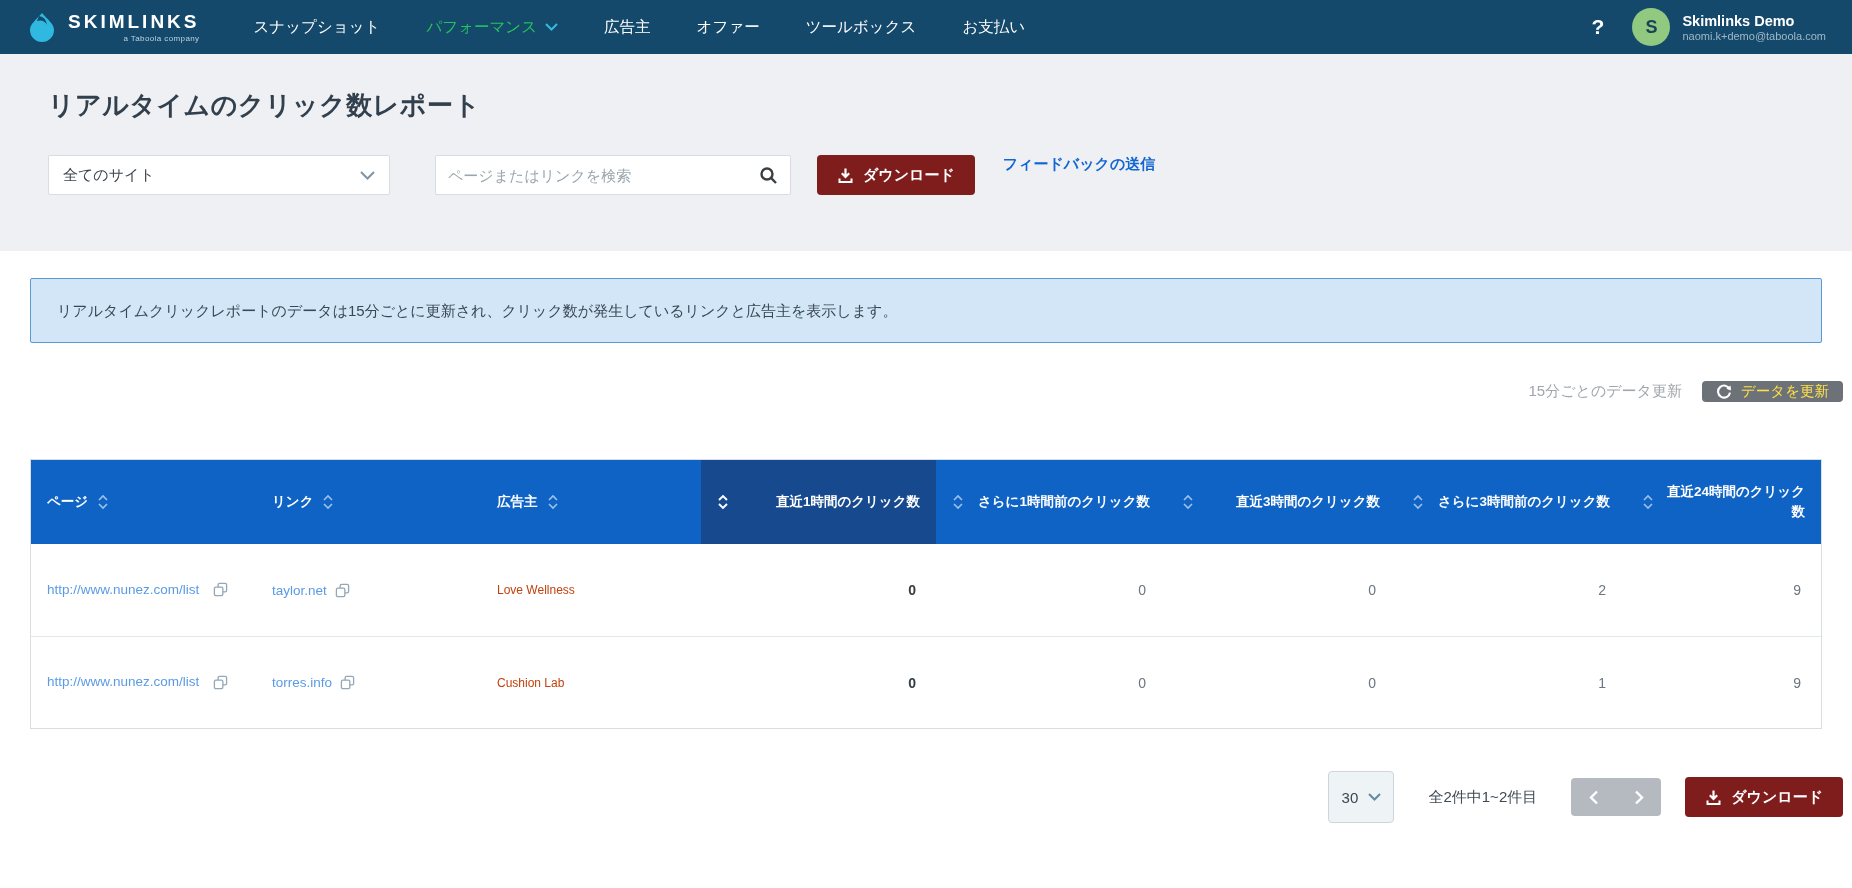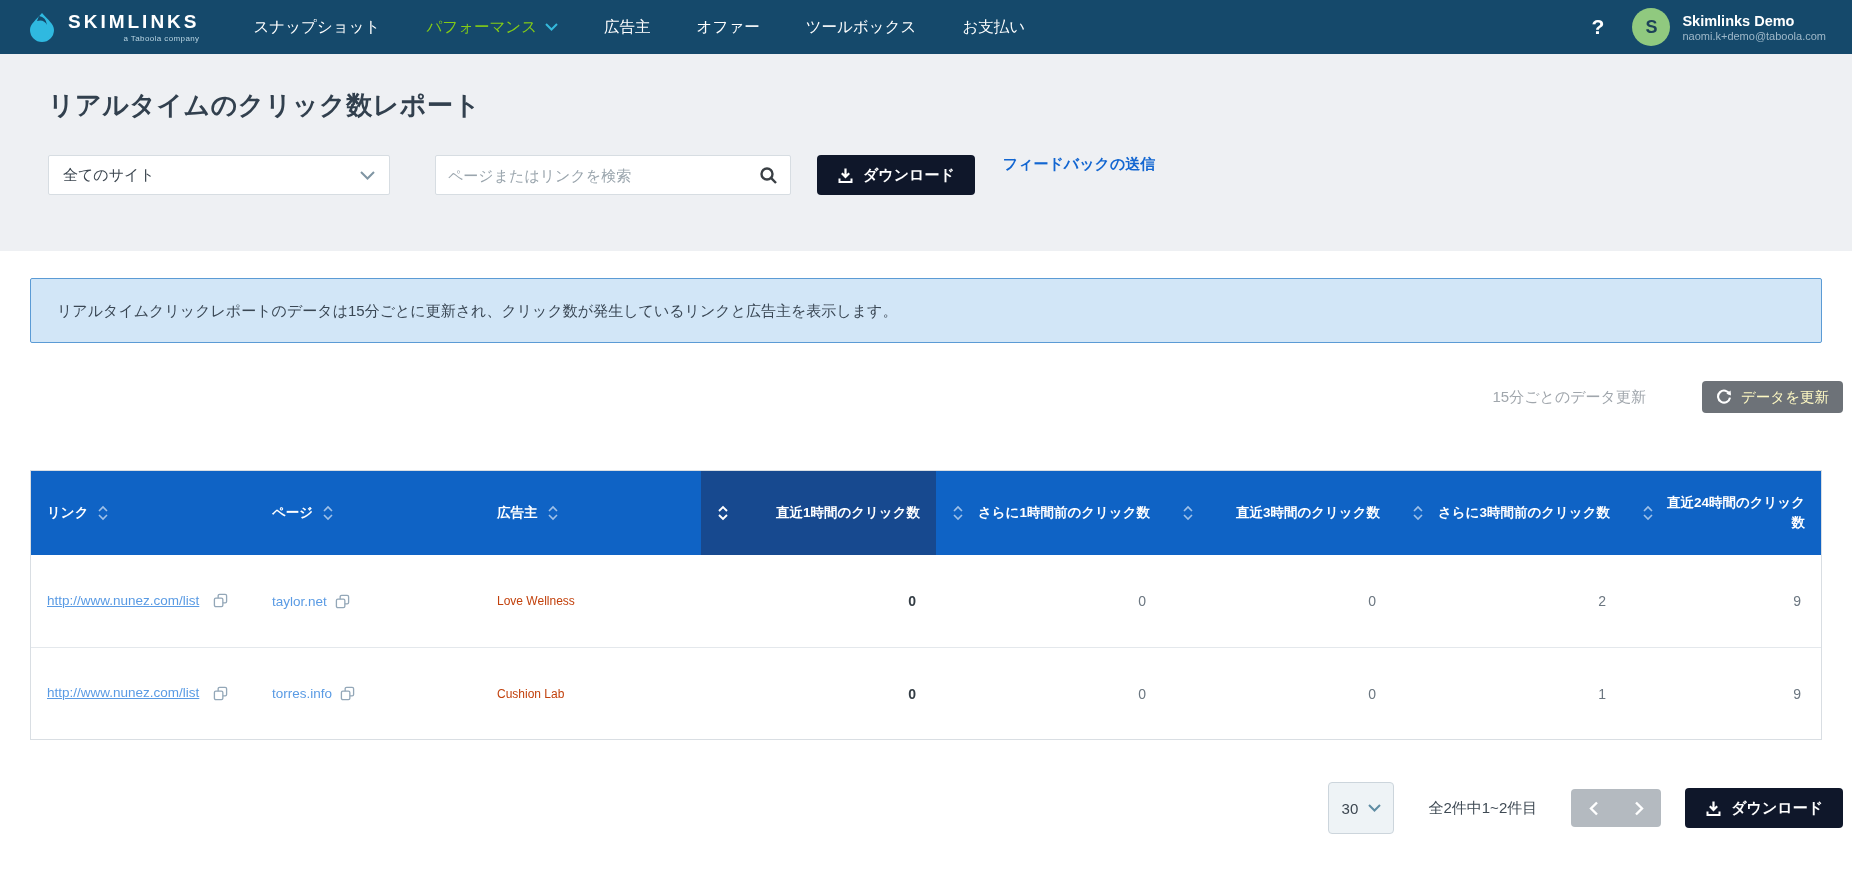--- a/index.html
+++ b/index.html
@@ -7,76 +7,76 @@
     font-family:"Liberation Sans","DejaVu Sans",sans-serif; }
 
   
   .navbar { height:54px; background:#15496b; display:flex; align-items:center; padding:0 26px; }
   .brand { display:flex; align-items:center; gap:10px; margin-right:54px; }
   .brand-text { display:flex; flex-direction:column; align-items:flex-end; }
   .brand-name { color:#fff; font-size:19px; font-weight:bold; letter-spacing:3px; line-height:1; }
   .brand-sub { color:#b9d4e2; font-size:8px; letter-spacing:.4px; margin-top:3px; }
   .nav-items { display:flex; align-items:center; gap:46px; }
   .nav-item { color:#fff; font-size:15.5px; cursor:pointer; display:flex; align-items:center; gap:8px; white-space:nowrap; }
-  .nav-item.active { color:#84cc16; }
+  .nav-item.active { color:#22c55e; }
   .nav-right { margin-left:auto; display:flex; align-items:center; gap:28px; }
   .help-glyph { color:#fff; font-size:21px; font-weight:bold; cursor:pointer; }
   .user-chip { display:flex; align-items:center; gap:12px; cursor:pointer; }
   .avatar { width:38px; height:38px; border-radius:50%; background:#90c97f; color:#1d4258;
     font-size:18px; font-weight:bold; display:flex; align-items:center; justify-content:center; }
   .user-name { color:#fff; font-size:14.5px; font-weight:bold; line-height:1.3; }
   .user-email { color:#9fb8c9; font-size:11px; }
 
   
   .header-section { background:#eef0f3; padding:34px 48px 56px 48px; }
   .page-title { font-size:26px; font-weight:bold; color:#32404e; letter-spacing:.5px; }
   .filter-row { display:flex; margin-top:32px; }
   .site-select { width:342px; height:40px; background:#fff; border:1px solid #d7dde2; border-radius:2px;
     display:flex; align-items:center; justify-content:space-between; padding:0 14px; cursor:pointer; }
   .site-select-label { font-size:15px; color:#3c4650; }
   .search-box { width:356px; height:40px; background:#fff; border:1px solid #d7dde2; border-radius:2px;
     margin-left:45px; display:flex; align-items:center; padding:0 12px; }
   .search-box input { flex:1; border:none; outline:none; font-size:15px; color:#3c4650; background:transparent;
     font-family:"Liberation Sans","DejaVu Sans",sans-serif; }
   .search-box input::placeholder { color:#9aa5ad; }
-  .btn-blue { height:40px; background:#0f172a; color:#fff; border:none; border-radius:4px;
+  .btn-blue { height:40px; background:#7f1d1d; color:#fff; border:none; border-radius:4px;
     font-size:15px; font-weight:bold; display:flex; align-items:center; gap:9px; padding:12px 20px; cursor:pointer;
     font-family:"Liberation Sans","DejaVu Sans",sans-serif; }
   .dl-top { margin-left:26px; }
   .feedback-link { margin-left:28px; color:#1266d1; font-size:15px; font-weight:bold; text-decoration:none; cursor:pointer; }
 
   
   .info-banner { margin:27px 30px 0 30px; background:#d2e6f7; border:1px solid #5b9bd5; border-radius:2px;
     padding:21px 26px; }
   .info-banner p { font-size:15px; color:#3a4754; line-height:1.4; }
   .info-banner p + p { margin-top:17px; }
 
   
   .refresh-row { display:flex; justify-content:flex-end; align-items:center; margin:38px 9px 0 0; }
   .refresh-note { color:#a0a6ac; font-size:15px; margin-right:20px; }
-  .refresh-btn { height:32px; background:#6d7278; color:#fef9c3; border:none; border-radius:4px;
+  .refresh-btn { height:21px; background:#6d7278; color:#fde047; border:none; border-radius:4px;
     font-size:14.5px; display:flex; align-items:center; gap:9px; padding:0 14px; cursor:pointer;
-    font-family:"Liberation Sans","DejaVu Sans",sans-serif;margin-left:36px; }
+    font-family:"Liberation Sans","DejaVu Sans",sans-serif; }
 
   
   .table-wrap { margin:57px 30px 0 30px; border:1px solid #d9dee3; }
   .thead { display:grid; grid-template-columns:225px 225px 220px 235px 230px 230px 230px 1fr;
     background:#0f63c5; min-height:84px; }
   .th { display:flex; align-items:center; color:#fff; font-size:13.5px; font-weight:bold;
     padding:0 16px; gap:9px; cursor:pointer; }
   .th.sorted { background:#17498f; }
   .th-label { line-height:1.5; }
   .th.num .th-label { flex:1; text-align:right; }
   .sort-icon { flex:0 0 auto; display:flex; }
   .tr { display:grid; grid-template-columns:225px 225px 220px 235px 230px 230px 230px 1fr;
     min-height:92px; align-items:center; background:#fff; }
   .tr + .tr { border-top:1px solid #e4e8ec; }
   .td { padding:0 16px; font-size:13.5px; }
   .td.cell-link { display:flex; align-items:center; gap:8px; color:#5a9be4; cursor:pointer; }
-  .url-text { width:158px; word-break:break-all; line-height:1.55;text-decoration:underline; }
+  .url-text { width:158px; word-break:break-all; line-height:1.55; }
   .td.adv { color:#c2410c; font-size:12px; cursor:pointer; }
   .td.num { text-align:right; color:#6b7680; font-size:14px; padding-right:20px; }
   .td.num.primary { font-weight:bold; color:#333c44; }
 
   
   .pagination { display:flex; justify-content:flex-end; align-items:center; margin:42px 9px 0 0; }
   .per-page { width:66px; height:52px; background:#eef3f6; border:1px solid #ccd5dc; border-radius:4px;
     display:flex; align-items:center; justify-content:center; gap:10px; cursor:pointer; }
   .per-page-value { font-size:15px; color:#3c4650; }
   .range-text { font-size:15px; color:#3f4a54; margin:0 34px; }
@@ -186,30 +186,30 @@
           <polygon points="14.6,1.6 15,6.6 10.4,4.7" fill="#fff"></polygon>
         </svg>
     </span>
     <span>データを更新</span>
   </button>
 </div>
 
 <div class="table-wrap">
   <div class="thead">
     <div class="th">
+      <span class="th-label">ページ</span>
+      <span class="sort-icon icon">
+        <svg width="12" height="18" viewBox="0 0 12 18">
+            <polyline points="2,7 6,3 10,7" fill="none" stroke="rgba(255,255,255,.6)" stroke-width="1.6"></polyline>
+            <polyline points="2,11 6,15 10,11" fill="none" stroke="rgba(255,255,255,.6)" stroke-width="1.6"></polyline>
+          </svg>
+      </span>
+    </div>
+    <div class="th">
       <span class="th-label">リンク</span>
-      <span class="sort-icon icon">
-        <svg width="12" height="18" viewBox="0 0 12 18">
-            <polyline points="2,7 6,3 10,7" fill="none" stroke="rgba(255,255,255,.6)" stroke-width="1.6"></polyline>
-            <polyline points="2,11 6,15 10,11" fill="none" stroke="rgba(255,255,255,.6)" stroke-width="1.6"></polyline>
-          </svg>
-      </span>
-    </div>
-    <div class="th">
-      <span class="th-label">ページ</span>
       <span class="sort-icon icon">
         <svg width="12" height="18" viewBox="0 0 12 18">
             <polyline points="2,7 6,3 10,7" fill="none" stroke="rgba(255,255,255,.6)" stroke-width="1.6"></polyline>
             <polyline points="2,11 6,15 10,11" fill="none" stroke="rgba(255,255,255,.6)" stroke-width="1.6"></polyline>
           </svg>
       </span>
     </div>
     <div class="th">
       <span class="th-label">広告主</span>
       <span class="sort-icon icon">

